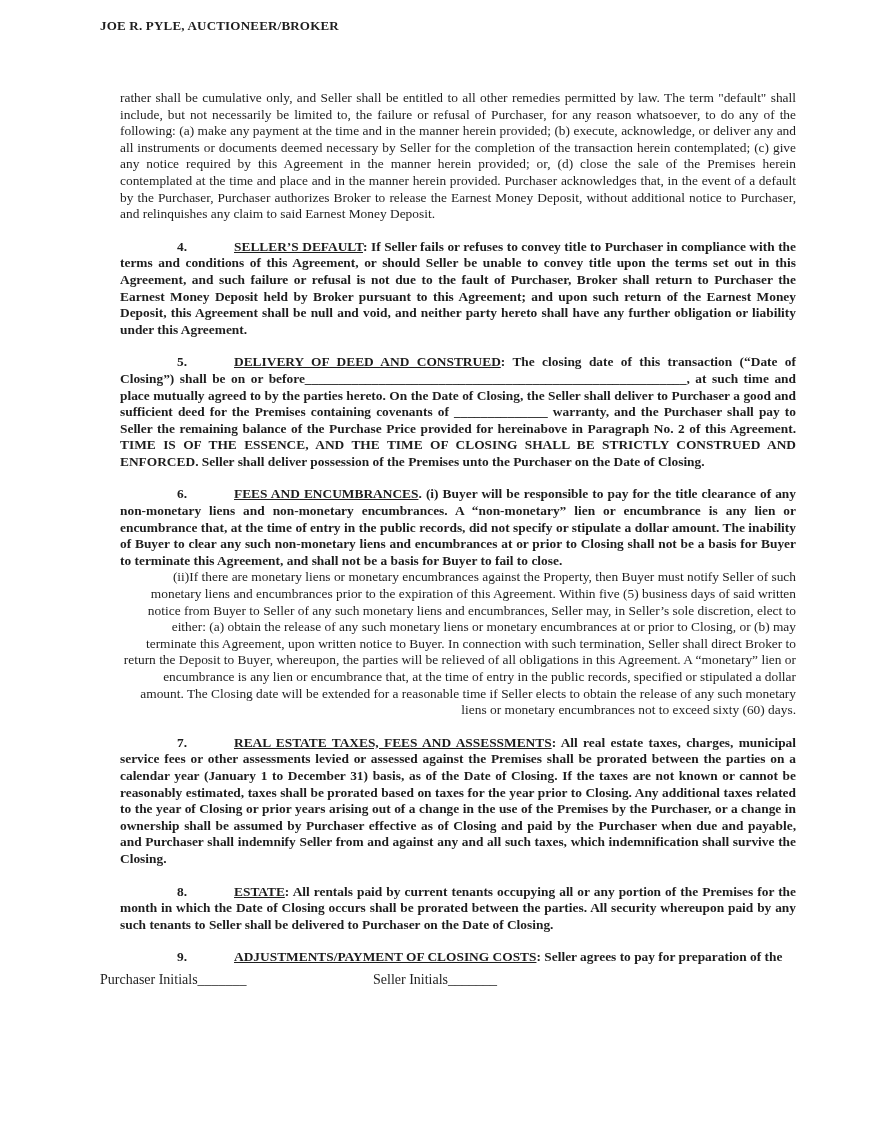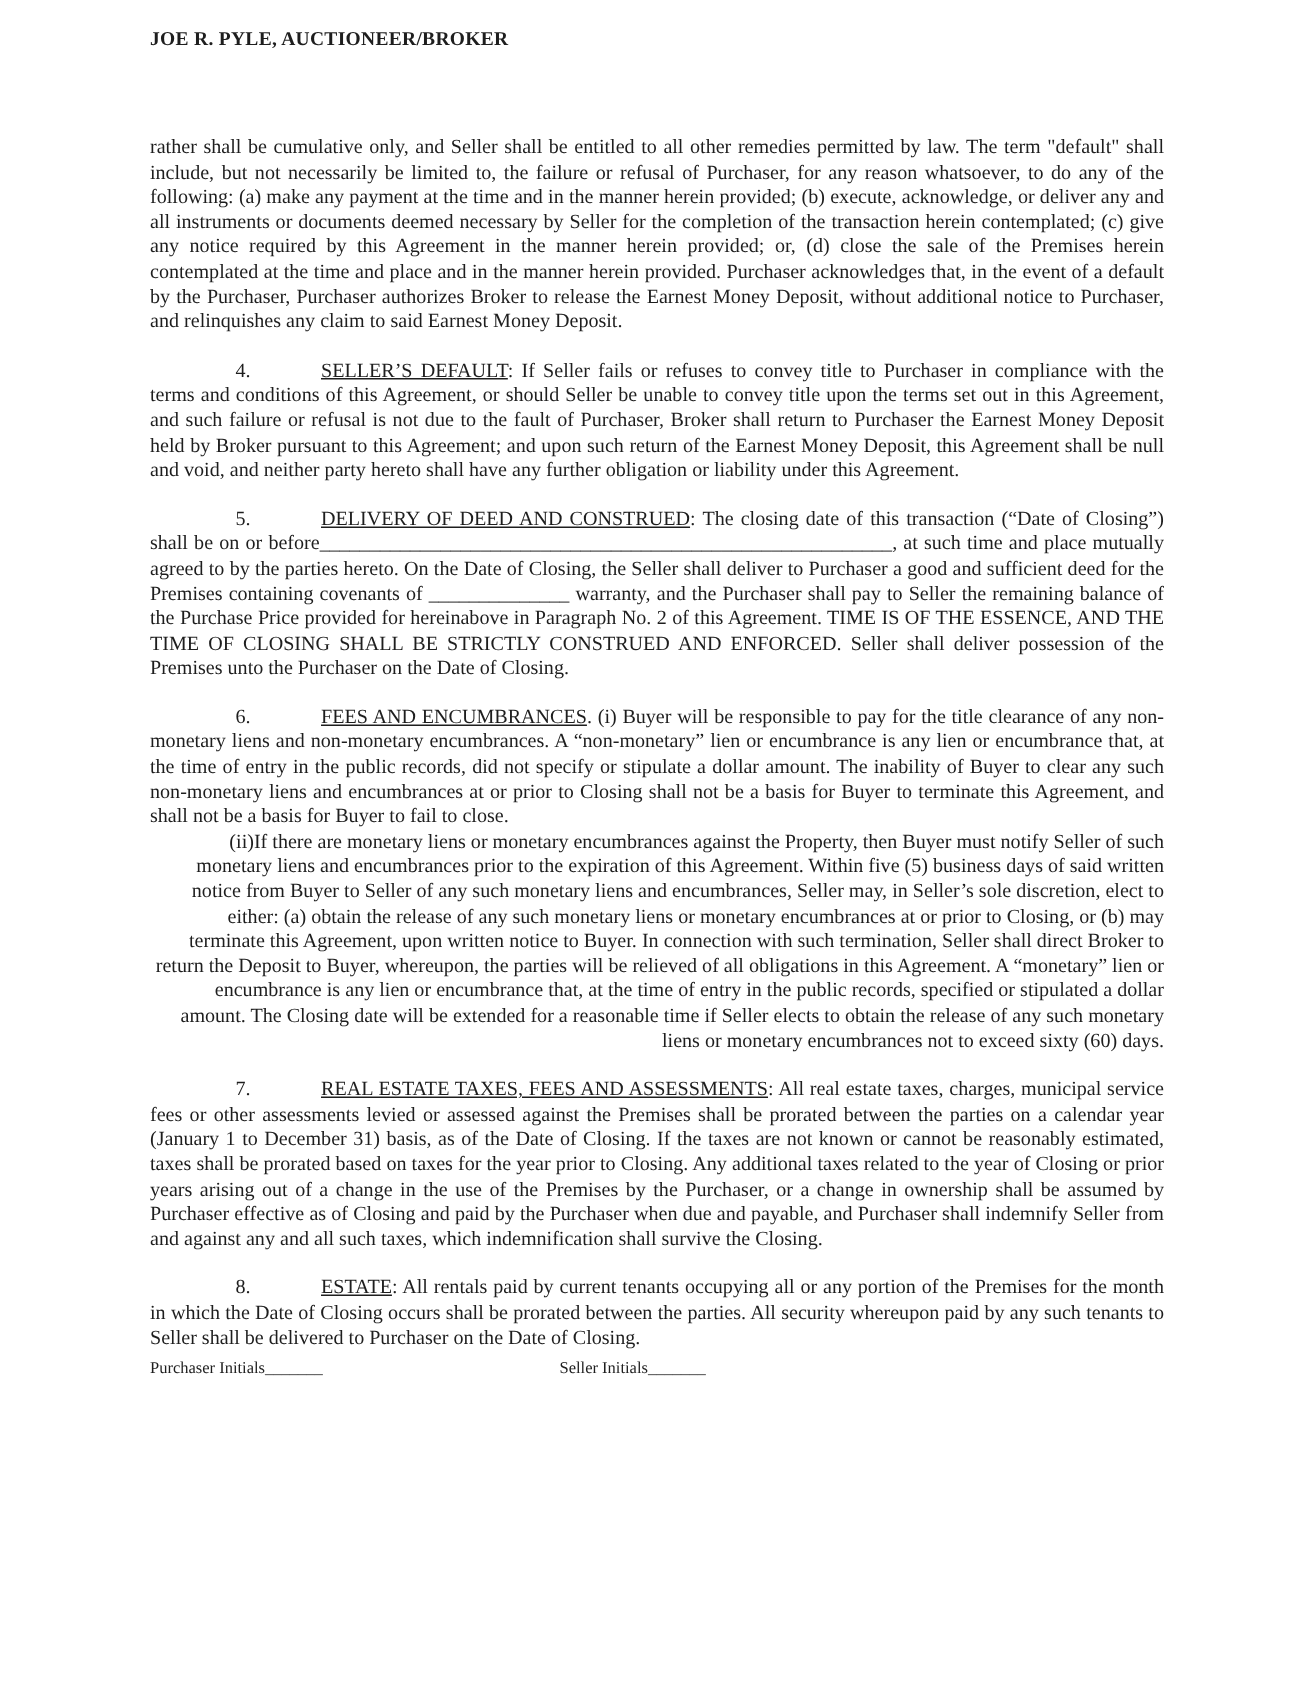--- a/index.html
+++ b/index.html
@@ -23,33 +23,34 @@
     font-weight: bold;
     letter-spacing: 0.2px;
     margin: 0;
   }
   .content {
     margin-top: 56px;
     width: 676px;
     font-size: 13.4px;
     line-height: 16.6px;
     text-align: justify;
+    margin-left: 20px;
   }
   p.para { margin: 0; padding: 0; }
-  p.numbered { margin-top: 16px; }
+  p.numbered { margin-top: 16px; font-weight: bold; }
   p.flush { margin-top: 0; text-align: right; }
   .pnum {
     display: inline-block;
     margin-left: 57px;
     width: 57px;
   }
   .phead { text-decoration: underline; }
   .footer {
     margin-top: 6px;
-    font-size: 11px;
+    font-size: 14px;
     width: 676px;
     white-space: nowrap;
   }
   .footer .slot {
     display: inline-block;
     width: 273px;
   }
 </style>
 </head>
 <body>
@@ -72,18 +73,20 @@
       <span>(i) Buyer will be responsible to pay for the title clearance of any non-monetary liens and non-monetary encumbrances. A “non-monetary” lien or encumbrance is any lien or encumbrance that, at the time of entry in the public records, did not specify or stipulate a dollar amount. The inability of Buyer to clear any such non-monetary liens and encumbrances at or prior to Closing shall not be a basis for Buyer to terminate this Agreement, and shall not be a basis for Buyer to fail to close.</span></p>
 
     <p class="para flush"><span>(ii)If there are monetary liens or monetary encumbrances against the Property, then Buyer must notify Seller of such monetary liens and encumbrances prior to the expiration of this Agreement. Within five (5) business days of said written notice from Buyer to Seller of any such monetary liens and encumbrances, Seller may, in Seller’s sole discretion, elect to either: (a) obtain the release of any such monetary liens or monetary encumbrances at or prior to Closing, or (b) may terminate this Agreement, upon written notice to Buyer. In connection with such termination, Seller shall direct Broker to return the Deposit to Buyer, whereupon, the parties will be relieved of all obligations in this Agreement. A “monetary” lien or encumbrance is any lien or encumbrance that, at the time of entry in the public records, specified or stipulated a dollar amount. The Closing date will be extended for a reasonable time if Seller elects to obtain the release of any such monetary liens or monetary encumbrances not to exceed sixty (60) days.</span></p>
 
     <p class="para numbered"><span class="pnum">7.</span><span class="phead">REAL ESTATE TAXES, FEES AND ASSESSMENTS</span><span>:</span>
       <span>All real estate taxes, charges, municipal service fees or other assessments levied or assessed against the Premises shall be prorated between the parties on a calendar year (January 1 to December 31) basis, as of the Date of Closing. If the taxes are not known or cannot be reasonably estimated, taxes shall be prorated based on taxes for the year prior to Closing. Any additional taxes related to the year of Closing or prior years arising out of a change in the use of the Premises by the Purchaser, or a change in ownership shall be assumed by Purchaser effective as of Closing and paid by the Purchaser when due and payable, and Purchaser shall indemnify Seller from and against any and all such taxes, which indemnification shall survive the Closing.</span></p>
 
     <p class="para numbered"><span class="pnum">8.</span><span class="phead">ESTATE</span><span>:</span>
       <span>All rentals paid by current tenants occupying all or any portion of the Premises for the month in which the Date of Closing occurs shall be prorated between the parties. All security whereupon paid by any such tenants to Seller shall be delivered to Purchaser on the Date of Closing.</span></p>
 
+    <p class="para numbered"><span class="pnum">9.</span><span class="phead">ADJUSTMENTS/PAYMENT OF CLOSING COSTS</span><span>:</span>
+      <span>Seller agrees to pay for preparation of the</span></p>
 
   </div>
 
   <div class="footer"><span class="slot"><span>Purchaser Initials</span><span>_______</span></span><span><span>Seller Initials</span><span>_______</span></span></div>
 
 </div>
 
 </body></html>

